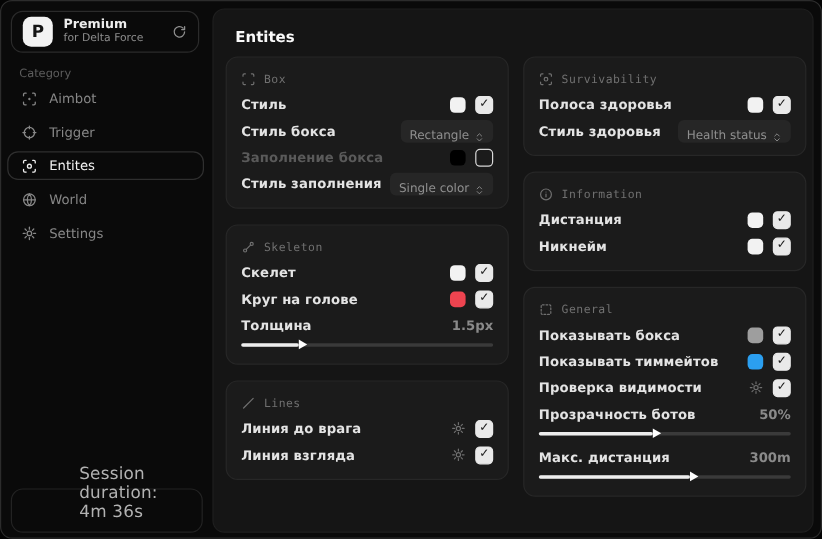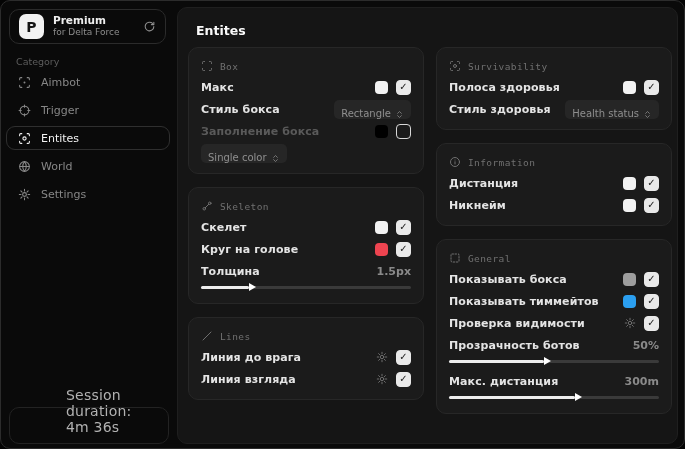--- a/index.html
+++ b/index.html
@@ -143,21 +143,21 @@
         <div class="panel">
           <div class="phead">
             <span>
               <svg class="ic" width="12" height="12" viewBox="0 0 24 24">
                   <path d="M3 7V5a2 2 0 0 1 2-2h2M17 3h2a2 2 0 0 1 2 2v2M21 17v2a2 2 0 0 1-2 2h-2M7 21H5a2 2 0 0 1-2-2v-2"></path>
                 </svg>
             </span>
             <span>Box</span>
           </div>
           <div class="row">
-            <span class="lbl">Макс</span>
+            <span class="lbl">Стиль</span>
             <span class="controls">
               <span class="swatch" style="background: rgb(242, 242, 242);"></span>
               <span class="checkbox checked"></span>
             </span>
           </div>
           <div class="row">
             <span class="lbl">Стиль бокса</span>
             <span class="controls">
               <span class="dropdown">
                 <span>Rectangle</span>
@@ -170,20 +170,21 @@
             </span>
           </div>
           <div class="row">
             <span class="lbl dim">Заполнение бокса</span>
             <span class="controls">
               <span class="swatch" style="background: rgb(0, 0, 0);"></span>
               <span class="checkbox"></span>
             </span>
           </div>
           <div class="row">
+            <span class="lbl">Стиль заполнения</span>
             <span class="controls">
               <span class="dropdown">
                 <span>Single color</span>
                 <span>
                   <svg class="ic" width="9" height="9" viewBox="0 0 24 24">
                       <path d="m7 9 5-5 5 5M7 15l5 5 5-5"></path>
                     </svg>
                 </span>
               </span>
             </span>

